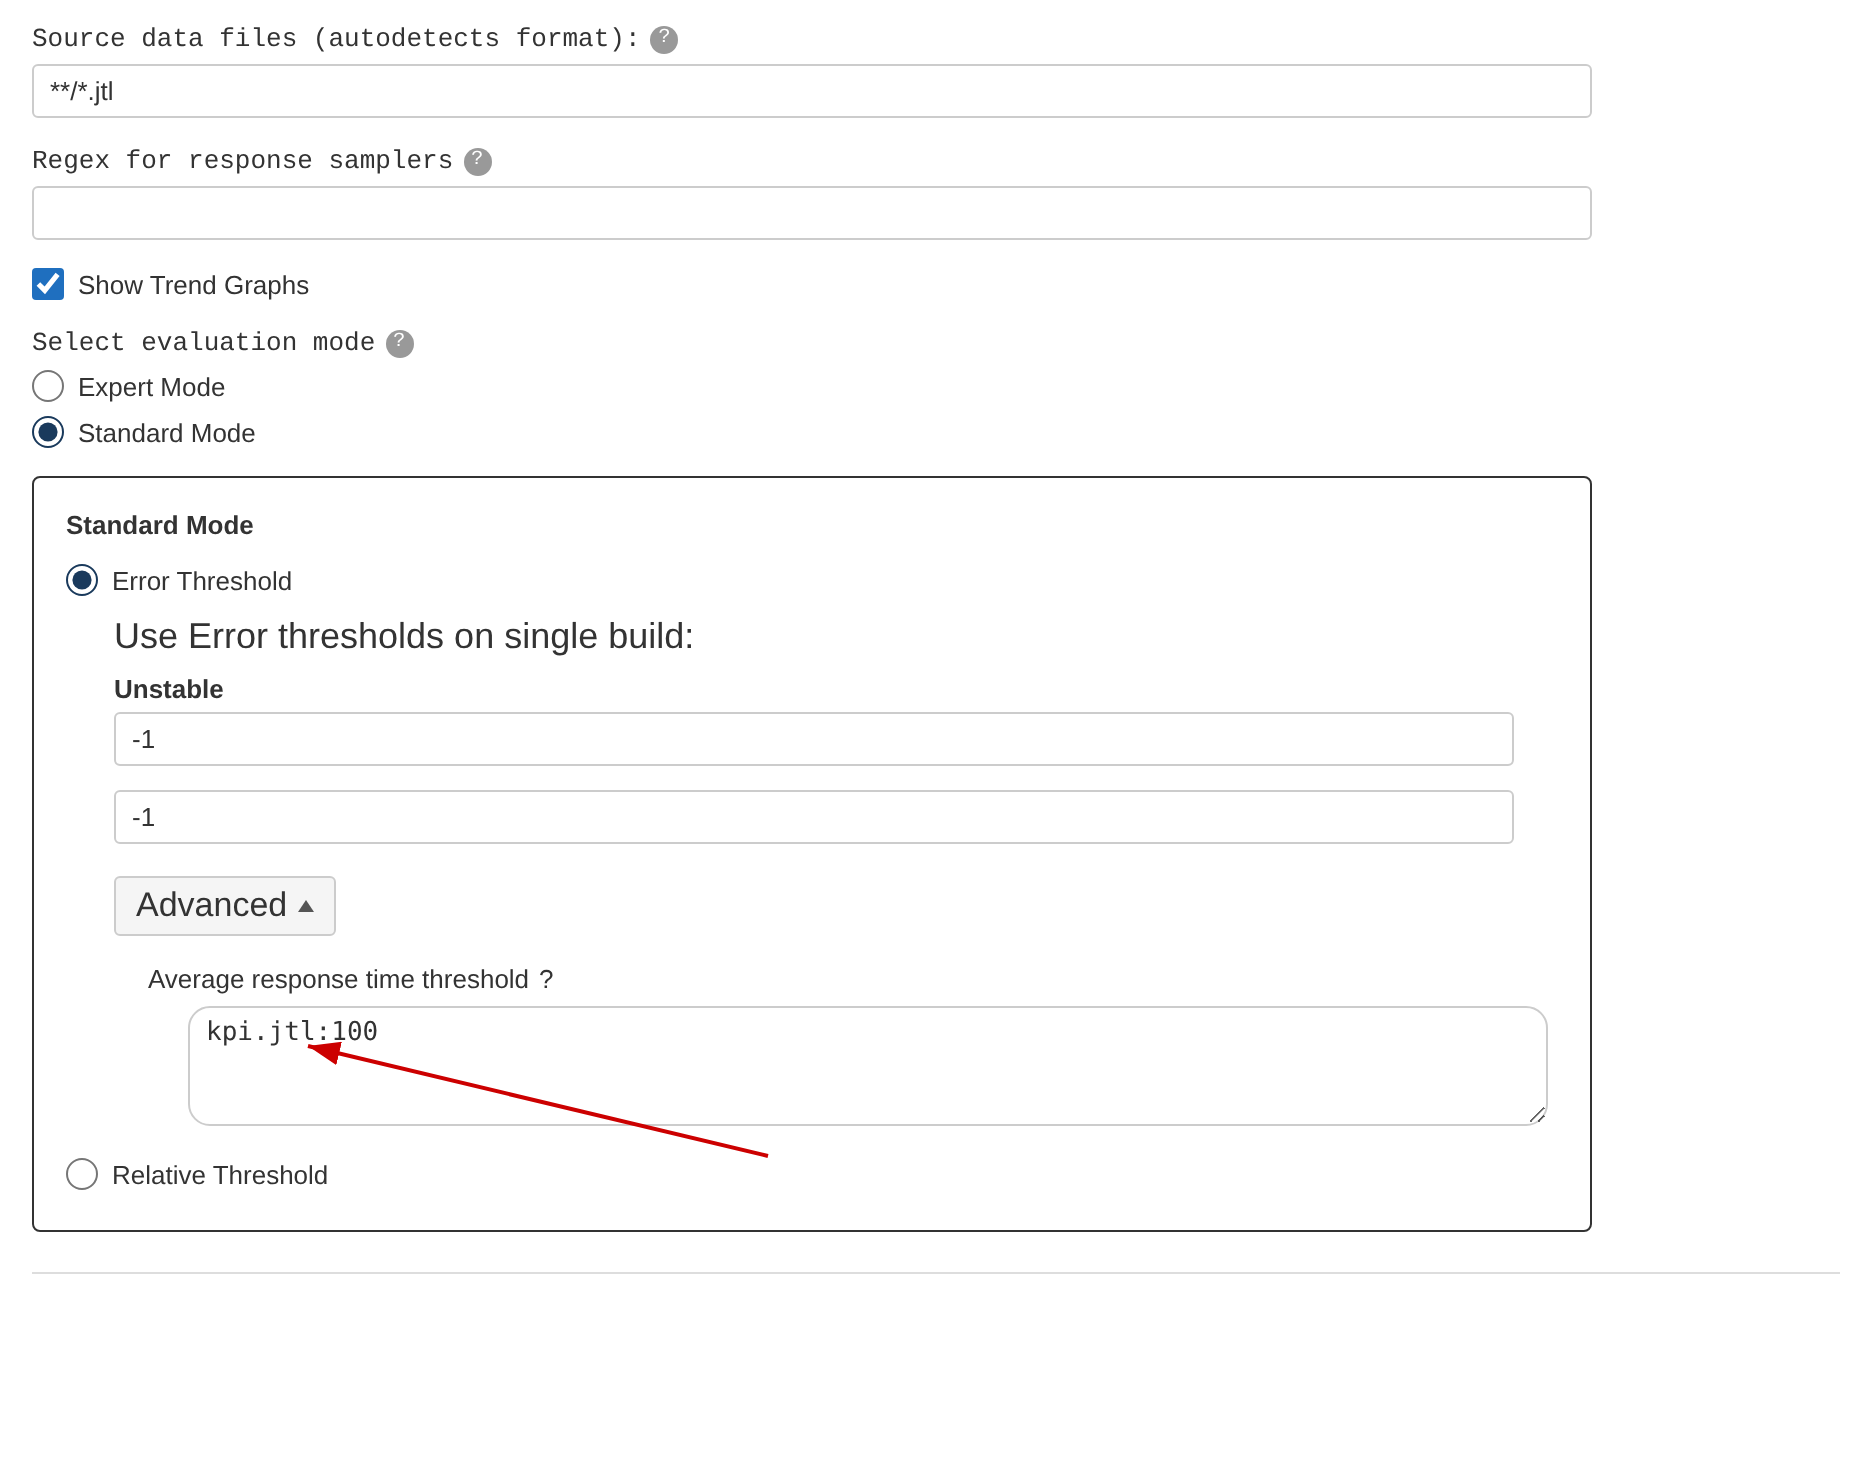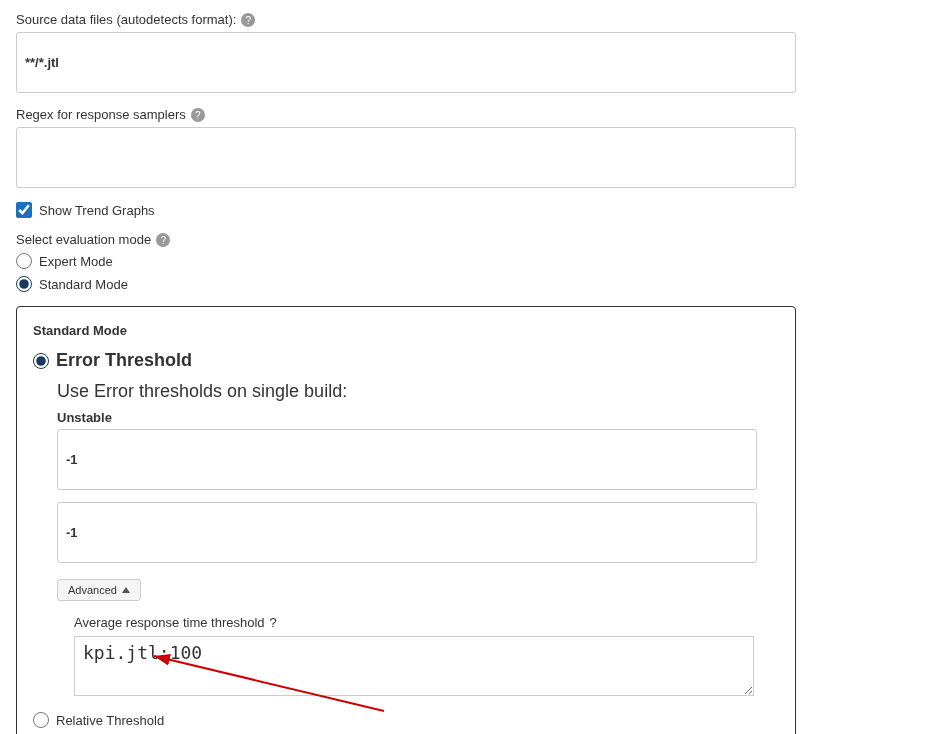--- a/index.html
+++ b/index.html
@@ -13,22 +13,23 @@
 
     .field-row {
       margin-bottom: 14px;
     }
 
     .field-label {
       font-size: 13px;
       color: #333;
       margin-bottom: 5px;
       display: flex;
-      align-items: flex-end;
+      align-items: center;
       gap: 5px;
+      font-family: Liberation Mono, monospace;
     }
 
     .field-label .help-icon {
       display: inline-flex;
       align-items: center;
       justify-content: center;
       width: 14px;
       height: 14px;
       border-radius: 50%;
       background: #999;
@@ -36,25 +37,24 @@
       font-size: 10px;
       cursor: pointer;
       flex-shrink: 0;
     }
 
     input[type="text"] {
       width: 100%;
       max-width: 780px;
       border: 1px solid #ccc;
       border-radius: 3px;
-      padding: 22px 8px;
+      padding: 5px 8px;
       font-size: 13px;
       color: #333;
       background: #fff;
-      font-weight: bold;
     }
 
     .checkbox-row {
       display: flex;
       align-items: center;
       gap: 7px;
       margin-bottom: 14px;
     }
 
     .checkbox-row input[type="checkbox"] {
@@ -106,23 +106,23 @@
       margin-bottom: 10px;
     }
 
     .threshold-radio-row input[type="radio"] {
       width: 16px;
       height: 16px;
       accent-color: #1a3a5c;
     }
 
     .threshold-label {
-      font-size: 18px;
-      color: #333;
-      font-weight: 700;
+      font-size: 13px;
+      color: #333;
+      font-weight: 400;
     }
 
     .sub-section {
       padding-left: 24px;
     }
 
     .sub-label {
       font-size: 18px;
       color: #333;
       margin-bottom: 8px;
@@ -145,21 +145,21 @@
     }
 
     .advanced-btn {
       display: inline-flex;
       align-items: center;
       gap: 5px;
       background: #f5f5f5;
       border: 1px solid #ccc;
       border-radius: 3px;
       padding: 4px 10px;
-      font-size: 11px;
+      font-size: 17px;
       cursor: pointer;
       color: #333;
       margin-top: 4px;
       margin-bottom: 14px;
     }
 
     .advanced-section {
       border: none;
       padding-left: 17px;
     }
@@ -171,26 +171,27 @@
       font-size: 13px;
       color: #333;
       margin-bottom: 6px;
     }
 
     .avg-response-textarea {
       width: 100%;
       max-width: 680px;
       height: 60px;
       border: 1px solid #ccc;
-      border-radius: 0;
+      border-radius: 11px;
       padding: 5px 8px;
-      font-size: 18px;
+      font-size: 13px;
       color: #333;
       resize: both;
       display: block;
+      margin-left: 20px;
     }
 
     .relative-threshold-row {
       display: flex;
       align-items: center;
       gap: 7px;
       margin-top: 16px;
     }
 
     .relative-threshold-row input[type="radio"] {

